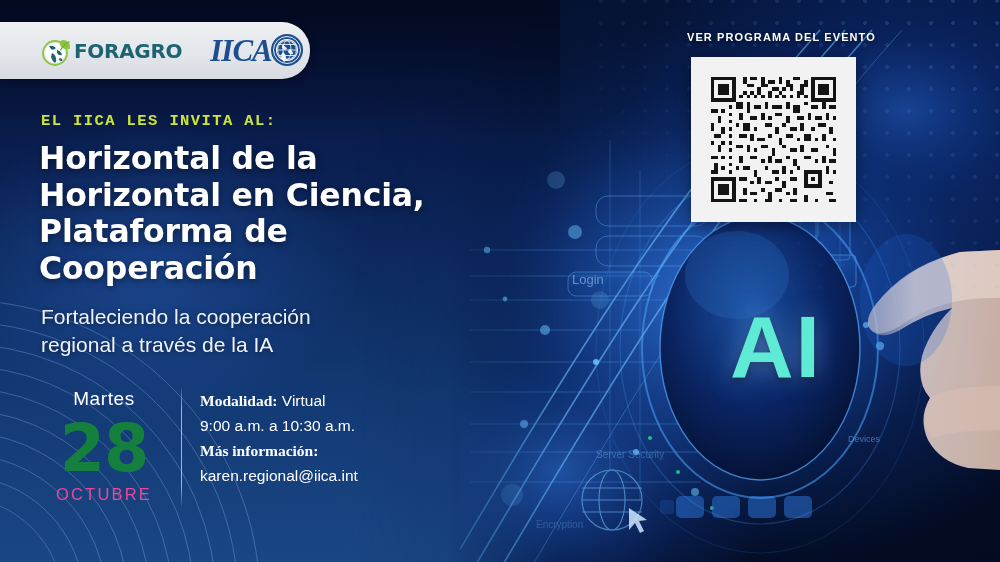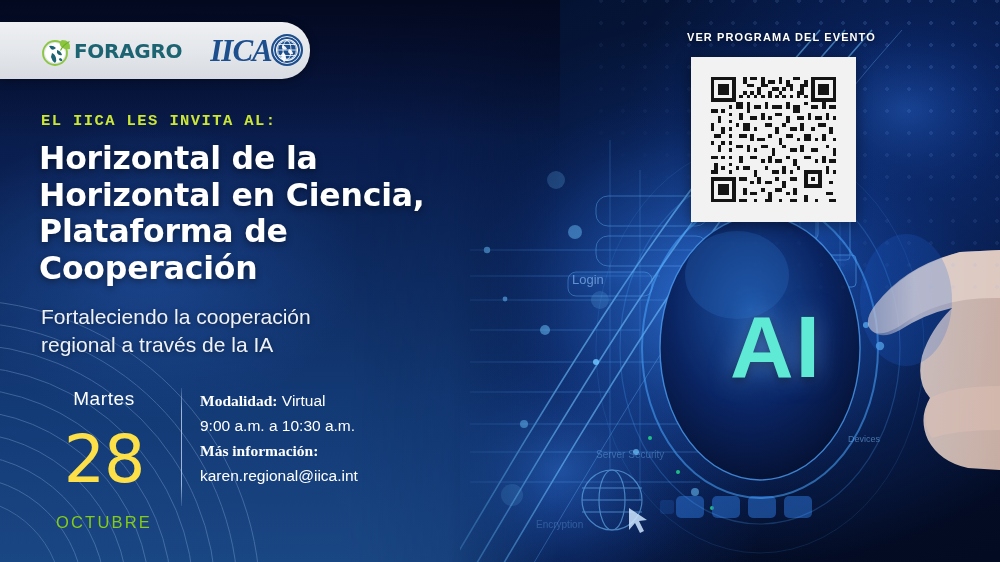--- a/index.html
+++ b/index.html
@@ -81,24 +81,24 @@
     position:absolute;left:41px;top:303px;width:400px;
     font-size:21px;line-height:1.33;color:#eef2f8;font-weight:normal;
     font-family:"Liberation Sans",sans-serif;
     text-shadow:0 1px 5px rgba(0,0,0,.4);
   }
 
   
   .datebox{position:absolute;left:40px;top:388px;width:128px;text-align:center;}
   .dow{font-size:19px;color:#ffffff;letter-spacing:.6px;font-weight:normal;}
   .daynum{
-    font-family:"DejaVu Sans",sans-serif;font-weight:normal;
-    font-size:65px;line-height:.95;color:#fde047;margin-top:19px;letter-spacing:-1px;
-  }
-  .month{font-size:16.5px;color:#84cc16;letter-spacing:2.2px;margin-top:22px;}
+    font-family:"DejaVu Sans",sans-serif;font-weight:bold;
+    font-size:65px;line-height:.95;color:#15803d;margin-top:8px;letter-spacing:-1px;
+  }
+  .month{font-size:16.5px;color:#ec4899;letter-spacing:2.2px;margin-top:5px;}
 
   .vdivider{
     position:absolute;left:181px;top:388px;width:1px;height:118px;
     background:linear-gradient(180deg,rgba(190,210,240,.15),rgba(205,220,245,.75) 18%,rgba(205,220,245,.75) 82%,rgba(190,210,240,.12));
   }
 
   .details{position:absolute;left:200px;top:388px;width:250px;color:#ffffff;}
   .details .row{font-size:15.5px;line-height:1.62;white-space:nowrap;}
   .details b{font-weight:bold;font-family:Liberation Serif, serif;}
   .details .ital{font-style:italic;}

